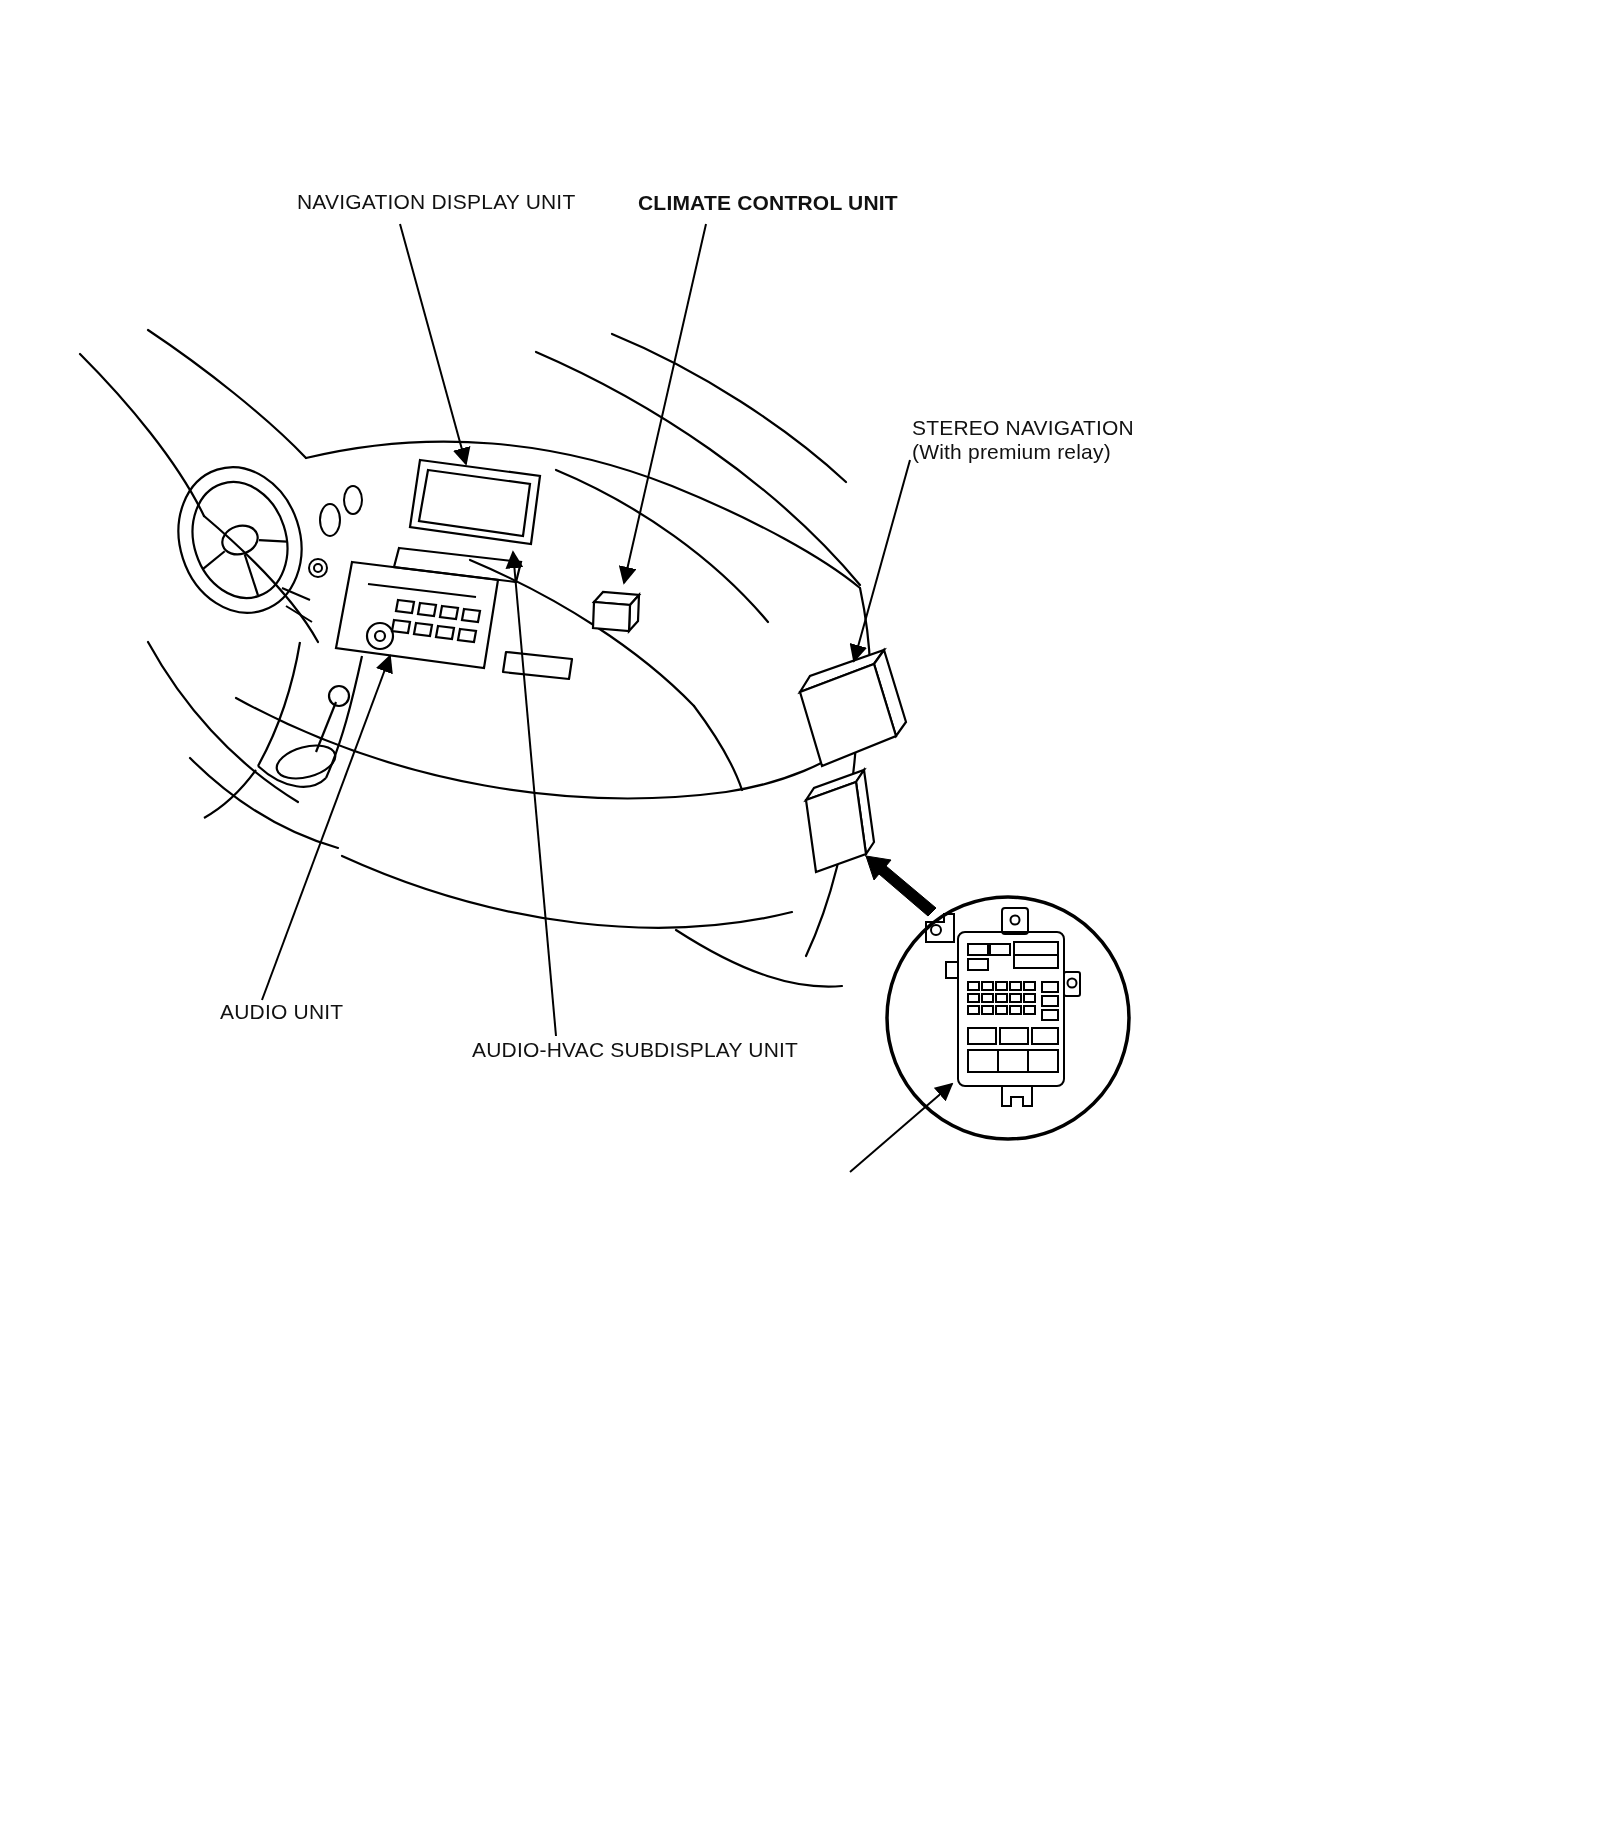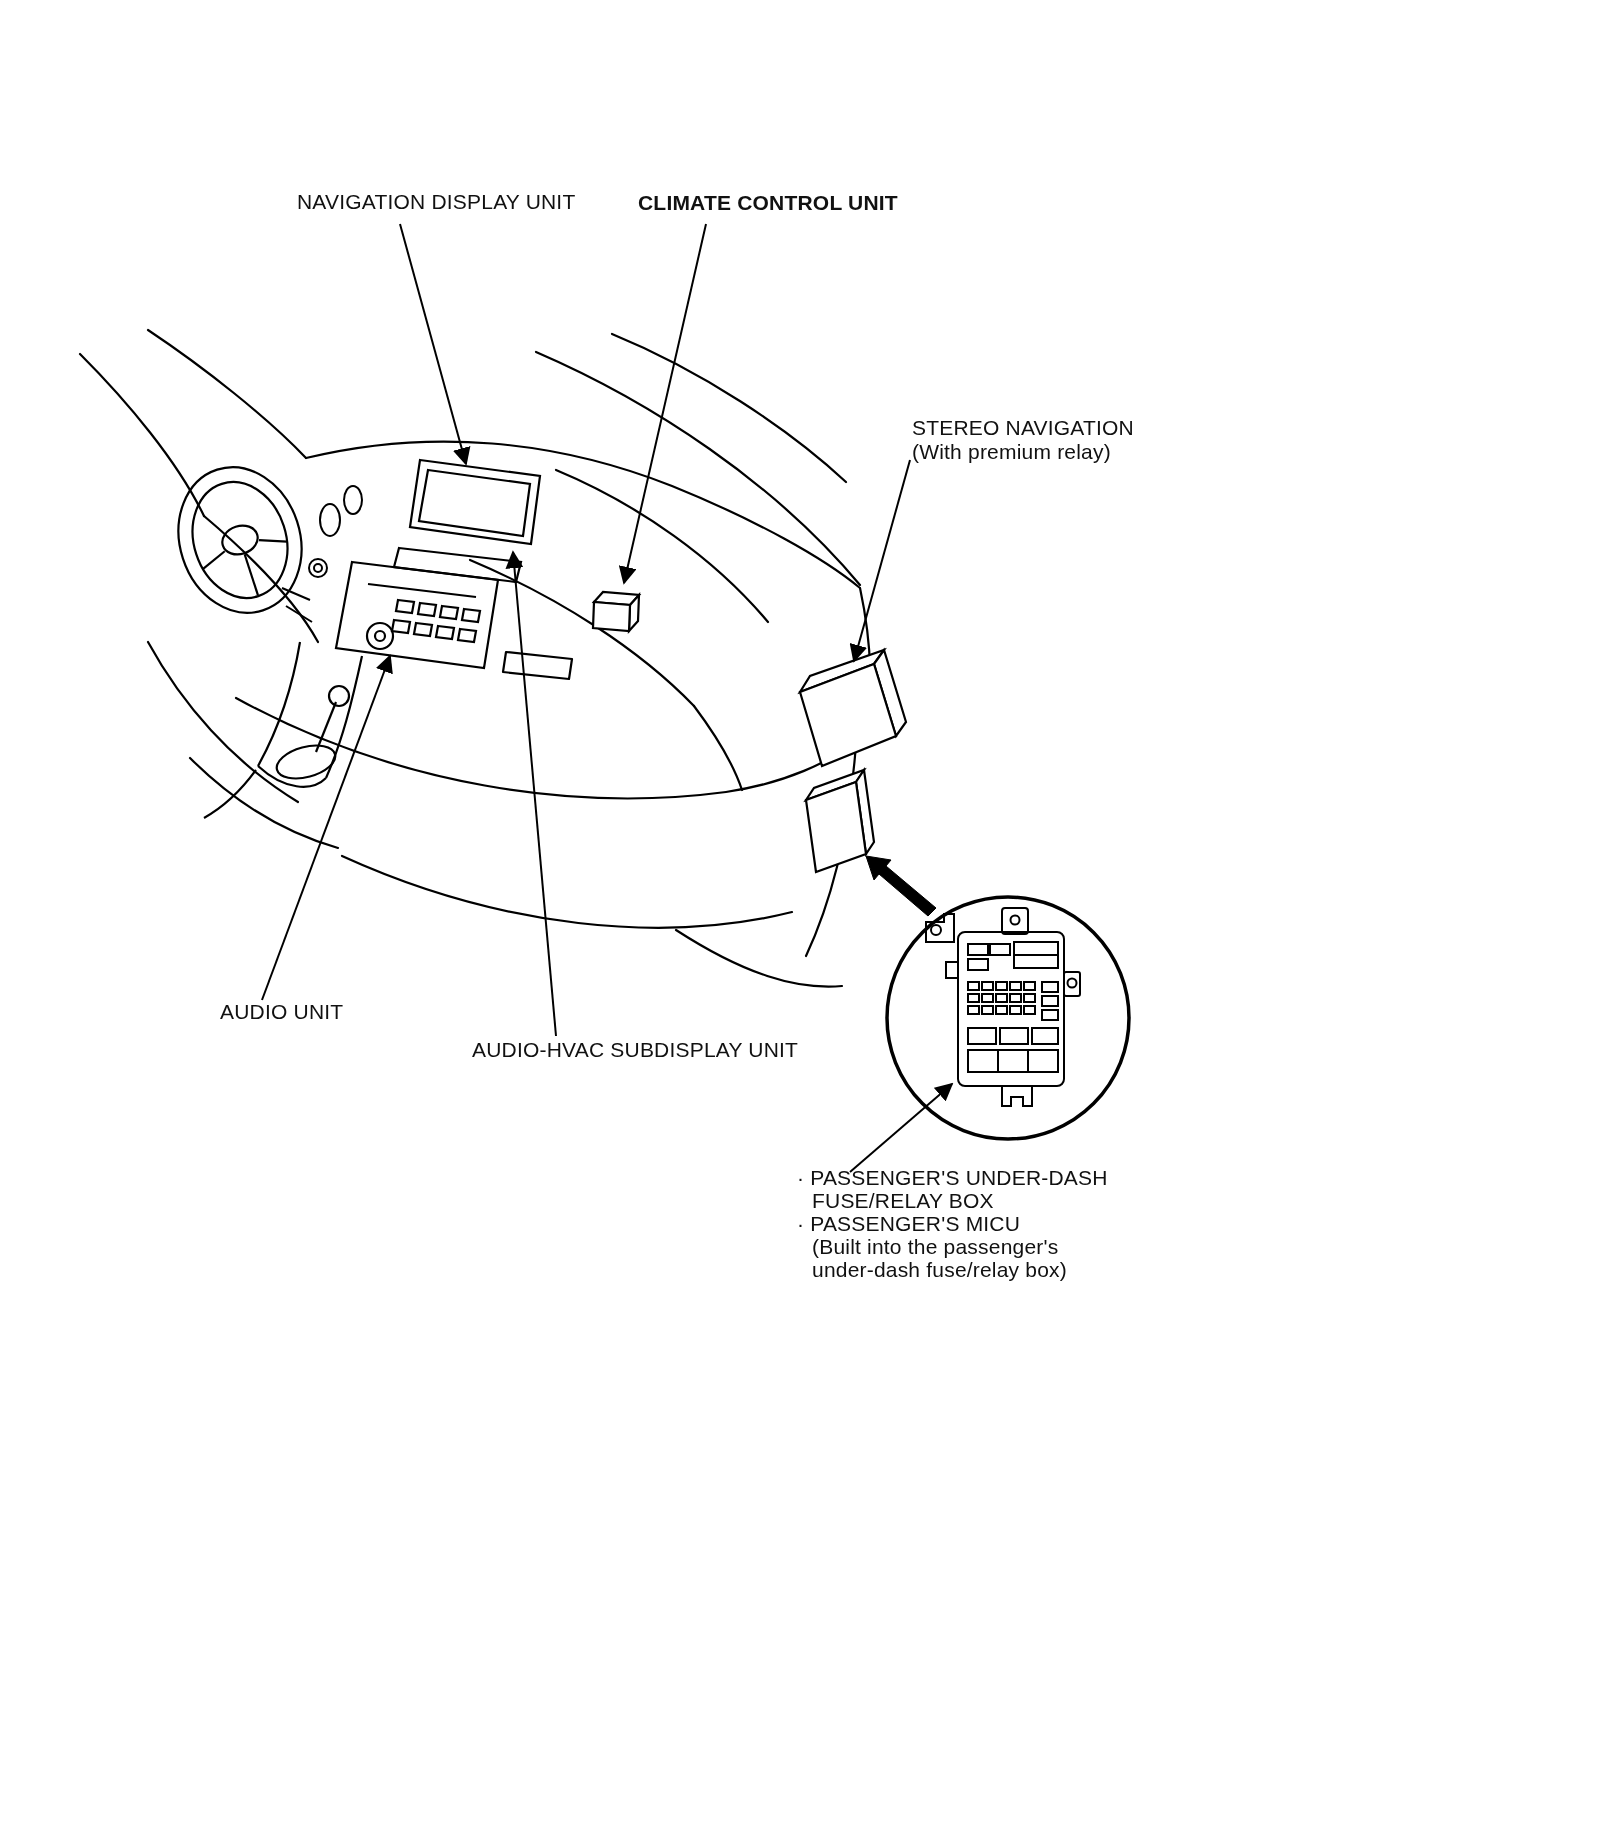--- a/index.html
+++ b/index.html
@@ -206,21 +206,14 @@
 
   <div class="label" style="left:912px; top:416px;">
     <span class="lbl-line">STEREO NAVIGATION</span>
     <span class="lbl-line">(With premium relay)</span>
   </div>
 
   <div class="label" style="left:213px; top:1000px;margin-left:7px;">AUDIO UNIT</div>
 
   <div class="label" style="left:472px; top:1038px;">AUDIO-HVAC SUBDISPLAY UNIT</div>
 
-  <div class="label" style="left:797px; top:1166px; line-height:23px;">
-    <span class="lbl-line">· PASSENGER'S UNDER-DASH</span>
-    <span class="lbl-line indent">FUSE/RELAY BOX</span>
-    <span class="lbl-line">· PASSENGER'S MICU</span>
-    <span class="lbl-line indent">(Built into the passenger's</span>
-    <span class="lbl-line indent">under-dash fuse/relay box)</span>
-  </div>
 
 </div>
 
 </body></html>

